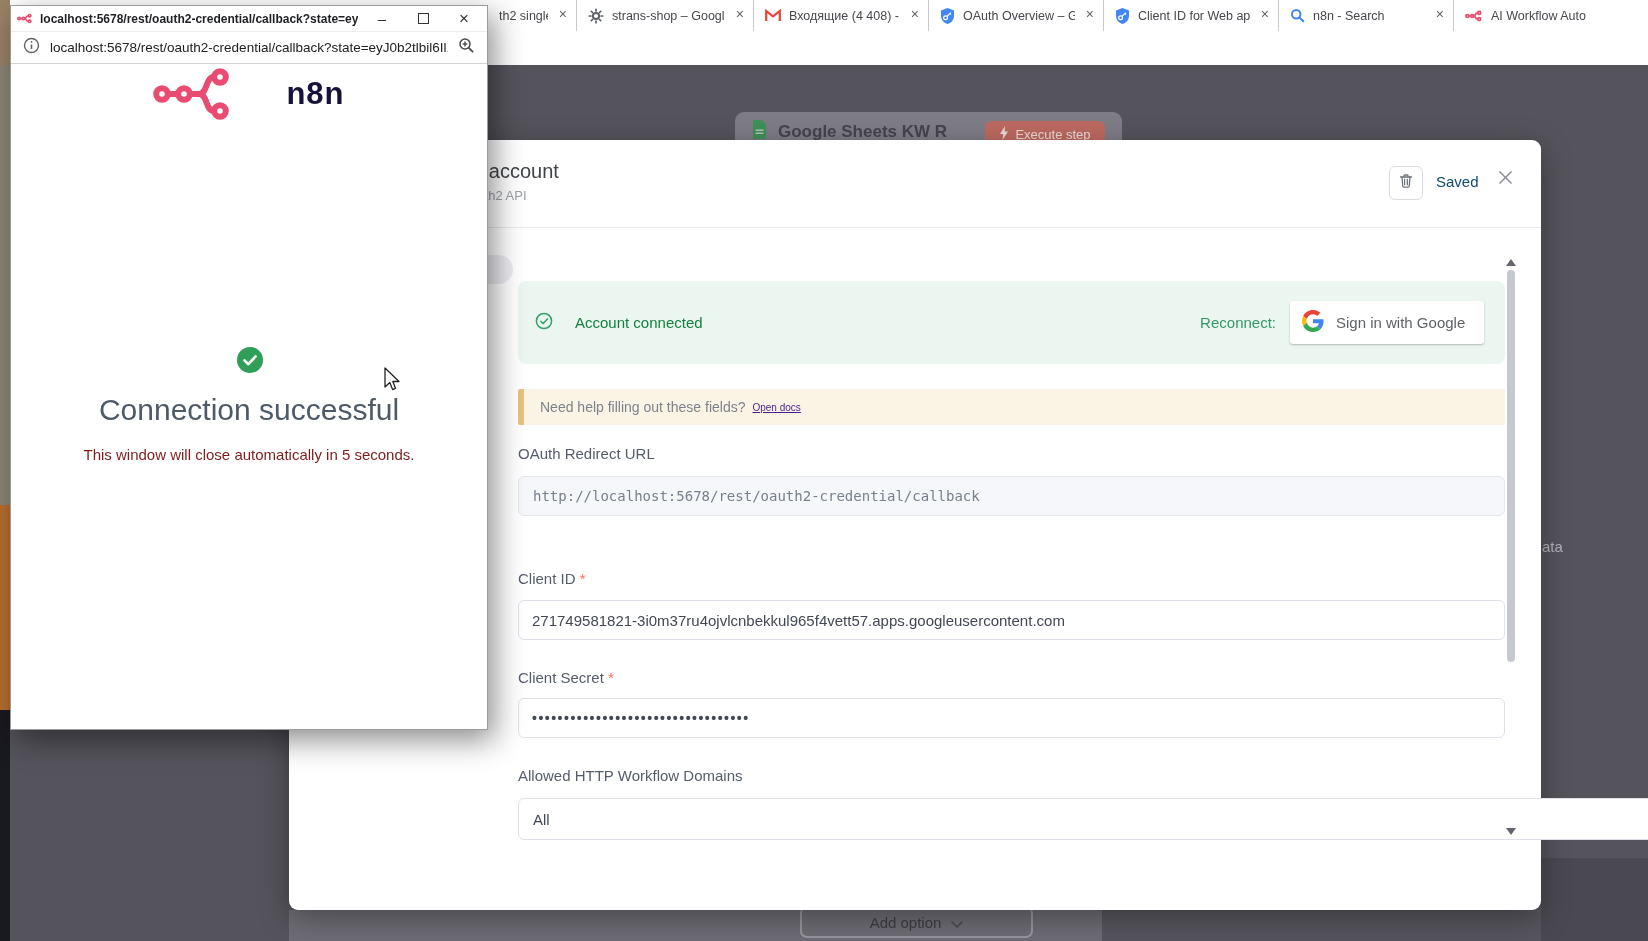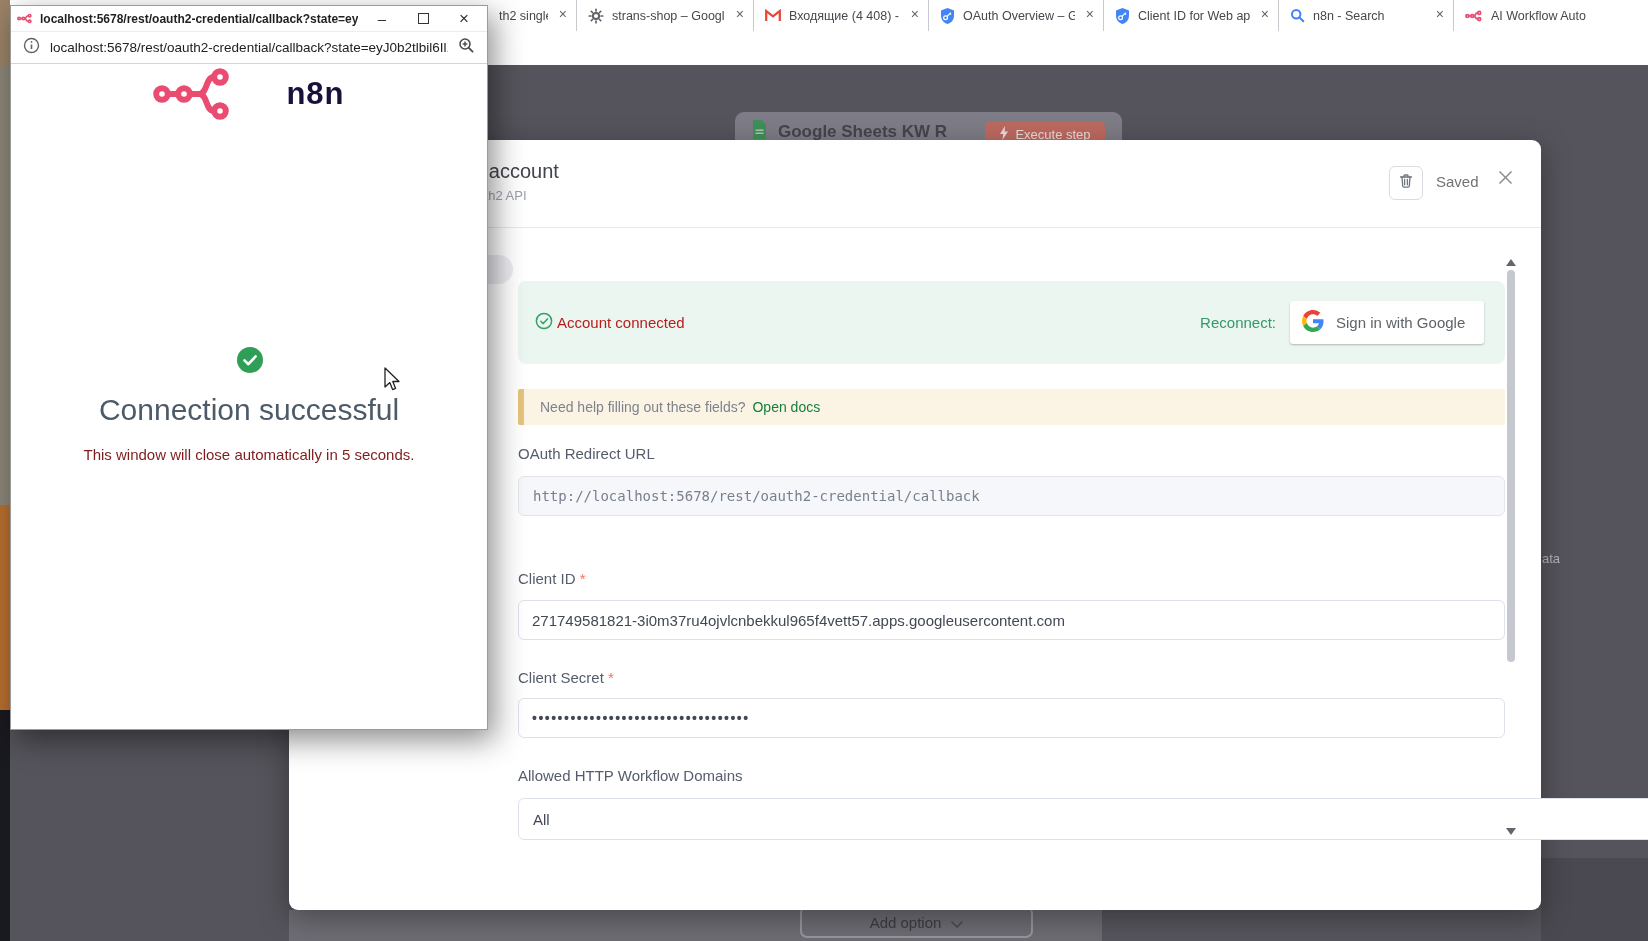--- a/index.html
+++ b/index.html
@@ -17,39 +17,39 @@
   .addressrow{position:absolute;left:0;top:32px;width:1648px;height:33px;background:#fff;}
   
   .dim{position:absolute;left:0;top:65px;width:1648px;height:876px;background:#55545c;}
   
   .modal{position:absolute;left:289px;top:140px;width:1252px;height:770px;background:#fff;
          border-radius:9px;box-shadow:0 8px 30px rgba(0,0,0,.35);}
   .modal-title{position:absolute;left:62px;top:20px;font-size:20px;font-weight:500;color:#40444b;white-space:nowrap;}
   .modal-sub{position:absolute;left:80px;top:48px;font-size:13px;color:#9ba0a9;white-space:nowrap;}
   .trash-btn{position:absolute;left:1100px;top:26px;width:32px;height:32px;border:1px solid #d9dde2;
              border-radius:6px;display:flex;align-items:center;justify-content:center;background:#fff;cursor:pointer;}
-  .saved{position:absolute;left:1147px;top:33px;font-size:15px;color:#737373;}
+  .saved{position:absolute;left:1147px;top:33px;font-size:15px;color:#0c4a6e;}
   .modal-x{position:absolute;left:1209px;top:30px;cursor:pointer;}
   .hdr-line{position:absolute;left:0;top:87px;width:1252px;height:1px;background:#e7e9ee;}
   .side-pill{position:absolute;left:176px;top:115px;width:48px;height:29px;background:#ececf1;border-radius:15px;}
   .label{position:absolute;left:229px;font-size:15px;color:#555c6b;}
   .req{color:#ff6d5a;}
   .green-banner{position:absolute;left:229px;top:141px;width:987px;height:83px;background:#eaf6ef;
                 border-radius:8px;display:flex;align-items:center;box-sizing:border-box;padding:0 21px 0 17px;}
-  .gb-text{font-size:15px;color:#b91c1c;margin-left:4px;}
+  .gb-text{font-size:15px;color:#15803d;margin-left:22px;}
   .gb-right{margin-left:auto;display:flex;align-items:center;gap:14px;text-align:right;}
   .reconnect{font-size:15px;color:#359867;}
   .gbtn{width:194px;height:43px;background:#fff;border-radius:3px;box-shadow:0 1px 2px rgba(0,0,0,.25);
         display:flex;align-items:center;gap:12px;padding-left:12px;box-sizing:border-box;cursor:pointer;}
   .gbtn-label{font-size:15px;font-weight:500;color:#5f6368;}
   .cream-banner{position:absolute;left:229px;top:249px;width:987px;height:36px;background:#fbf4e4;
                 border-left:6px solid #e5c37c;box-sizing:border-box;display:flex;align-items:center;
                 gap:7px;padding-left:16px;border-radius:2px;}
   .cb-text{font-size:14px;color:#7d828c;}
-  .cb-link{font-size:14px;color:#15803d;cursor:pointer;}
+  .cb-link{font-size:10px;color:#4c1d95;cursor:pointer;text-decoration:underline;}
   .ro-field{position:absolute;left:229px;top:336px;width:987px;height:40px;background:#f5f7fa;
             border:1px solid #e2e6ec;border-radius:6px;box-sizing:border-box;line-height:38px;
             padding:0 14px;font-family:"DejaVu Sans Mono","Liberation Mono",monospace;
             font-size:14px;color:#78808f;white-space:nowrap;overflow:hidden;}
   .helper{position:absolute;left:229px;top:388px;font-size:14px;color:#7c828c;}
   .txt-input{position:absolute;left:229px;width:987px;height:40px;border:1px solid #dde1e9;border-radius:6px;
              box-sizing:border-box;padding:0 13px;font-size:15px;color:#424855;background:#fff;outline:none;
              font-family:"Liberation Sans",sans-serif;}
   .dots{letter-spacing:1.5px;font-weight:bold;font-size:14px;}
   .select{position:absolute;left:229px;top:658px;width:1189px;height:42px;border:1px solid #dde1e9;border-radius:6px;
@@ -64,21 +64,21 @@
   
   .panel{position:absolute;left:735px;top:112px;width:387px;height:28px;background:#7e7c86;border-radius:9px 9px 0 0;}
   .node-title{position:absolute;left:778px;top:122px;font-size:17px;font-weight:bold;color:#45444c;white-space:nowrap;}
   .exec-btn{position:absolute;left:985px;top:121px;width:120px;height:26px;background:#bd6a61;border-radius:6px;
             display:flex;align-items:center;justify-content:center;gap:6px;font-size:13px;color:#ecdcda;}
   .bottom-band{position:absolute;left:289px;top:910px;width:1252px;height:31px;background:#6e6d75;}
   .bottom-band-dark{position:absolute;left:1102px;top:910px;width:439px;height:31px;background:#57565e;}
   .addopt{position:absolute;left:800px;top:906px;width:233px;height:32px;border:2px solid #98979f;border-radius:7px;
           box-sizing:border-box;display:flex;align-items:center;justify-content:center;gap:10px;
           font-size:15px;color:#3d3c44;}
-  .clip-text{position:absolute;left:1542px;top:551px;font-size:13px;color:#b4b3bb;}
+  .clip-text{position:absolute;left:1542px;top:538px;font-size:15px;color:#b4b3bb;}
   .br-dark{position:absolute;left:1541px;top:858px;width:107px;height:83px;background:#4a4951;}
   
   .strip{position:absolute;left:0;width:10px;}
   
   .popup{position:absolute;left:10px;top:5px;width:478px;height:725px;background:#fff;border:1px solid #9b9b9b;
          box-sizing:border-box;box-shadow:6px 10px 28px rgba(0,0,0,.45);}
   .p-titlebar{position:absolute;left:0;top:0;width:100%;height:25px;display:flex;align-items:center;gap:7px;
               padding:0 6px;box-sizing:border-box;background:#fff;}
   .p-title{font-size:12px;color:#1f2023;white-space:nowrap;overflow:hidden;flex:1;font-weight:bold;}
   .wc{width:34px;height:22px;display:flex;align-items:center;justify-content:center;color:#333;cursor:pointer;}

